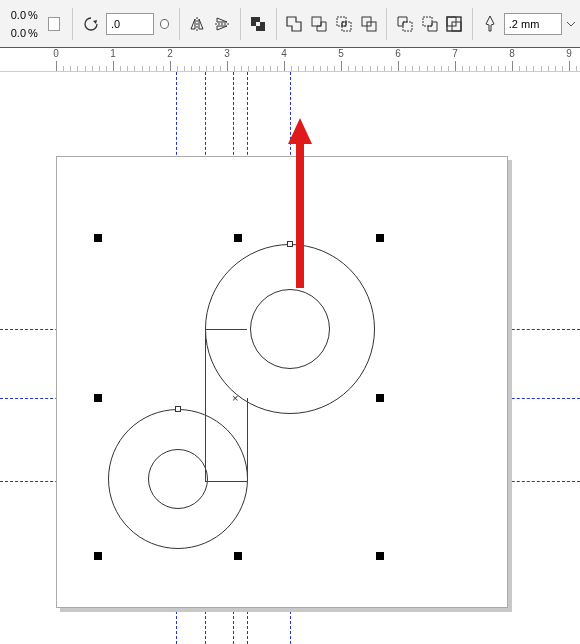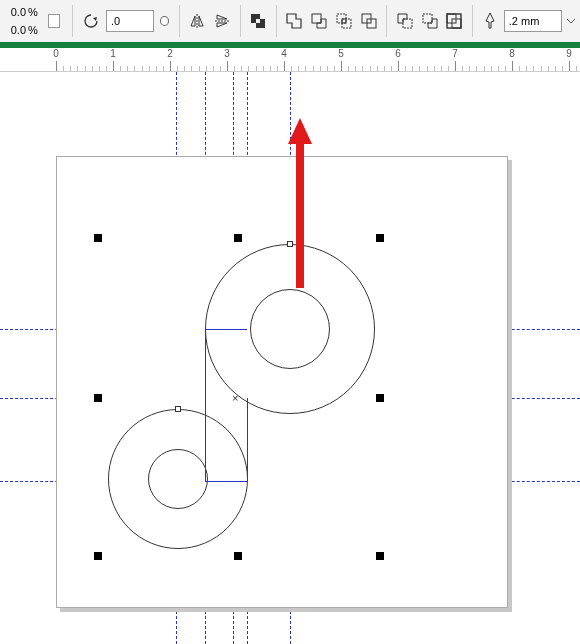--- a/index.html
+++ b/index.html
@@ -11,21 +11,21 @@
     width: 580px;
     height: 644px;
     overflow: hidden;
     position: relative;
   }
   .toolbar {
     display: flex;
     align-items: center;
     height: 48px;
     background: #f3f3f3;
-    border-bottom: 6px solid #15803d;
+    border-bottom: 1px solid #15803d;
     padding: 0 2px;
     gap: 2px;
   }
   .coord-block {
     display: flex;
     flex-direction: column;
     justify-content: center;
     height: 40px;
     padding: 0 2px;
     font-size: 11px;

